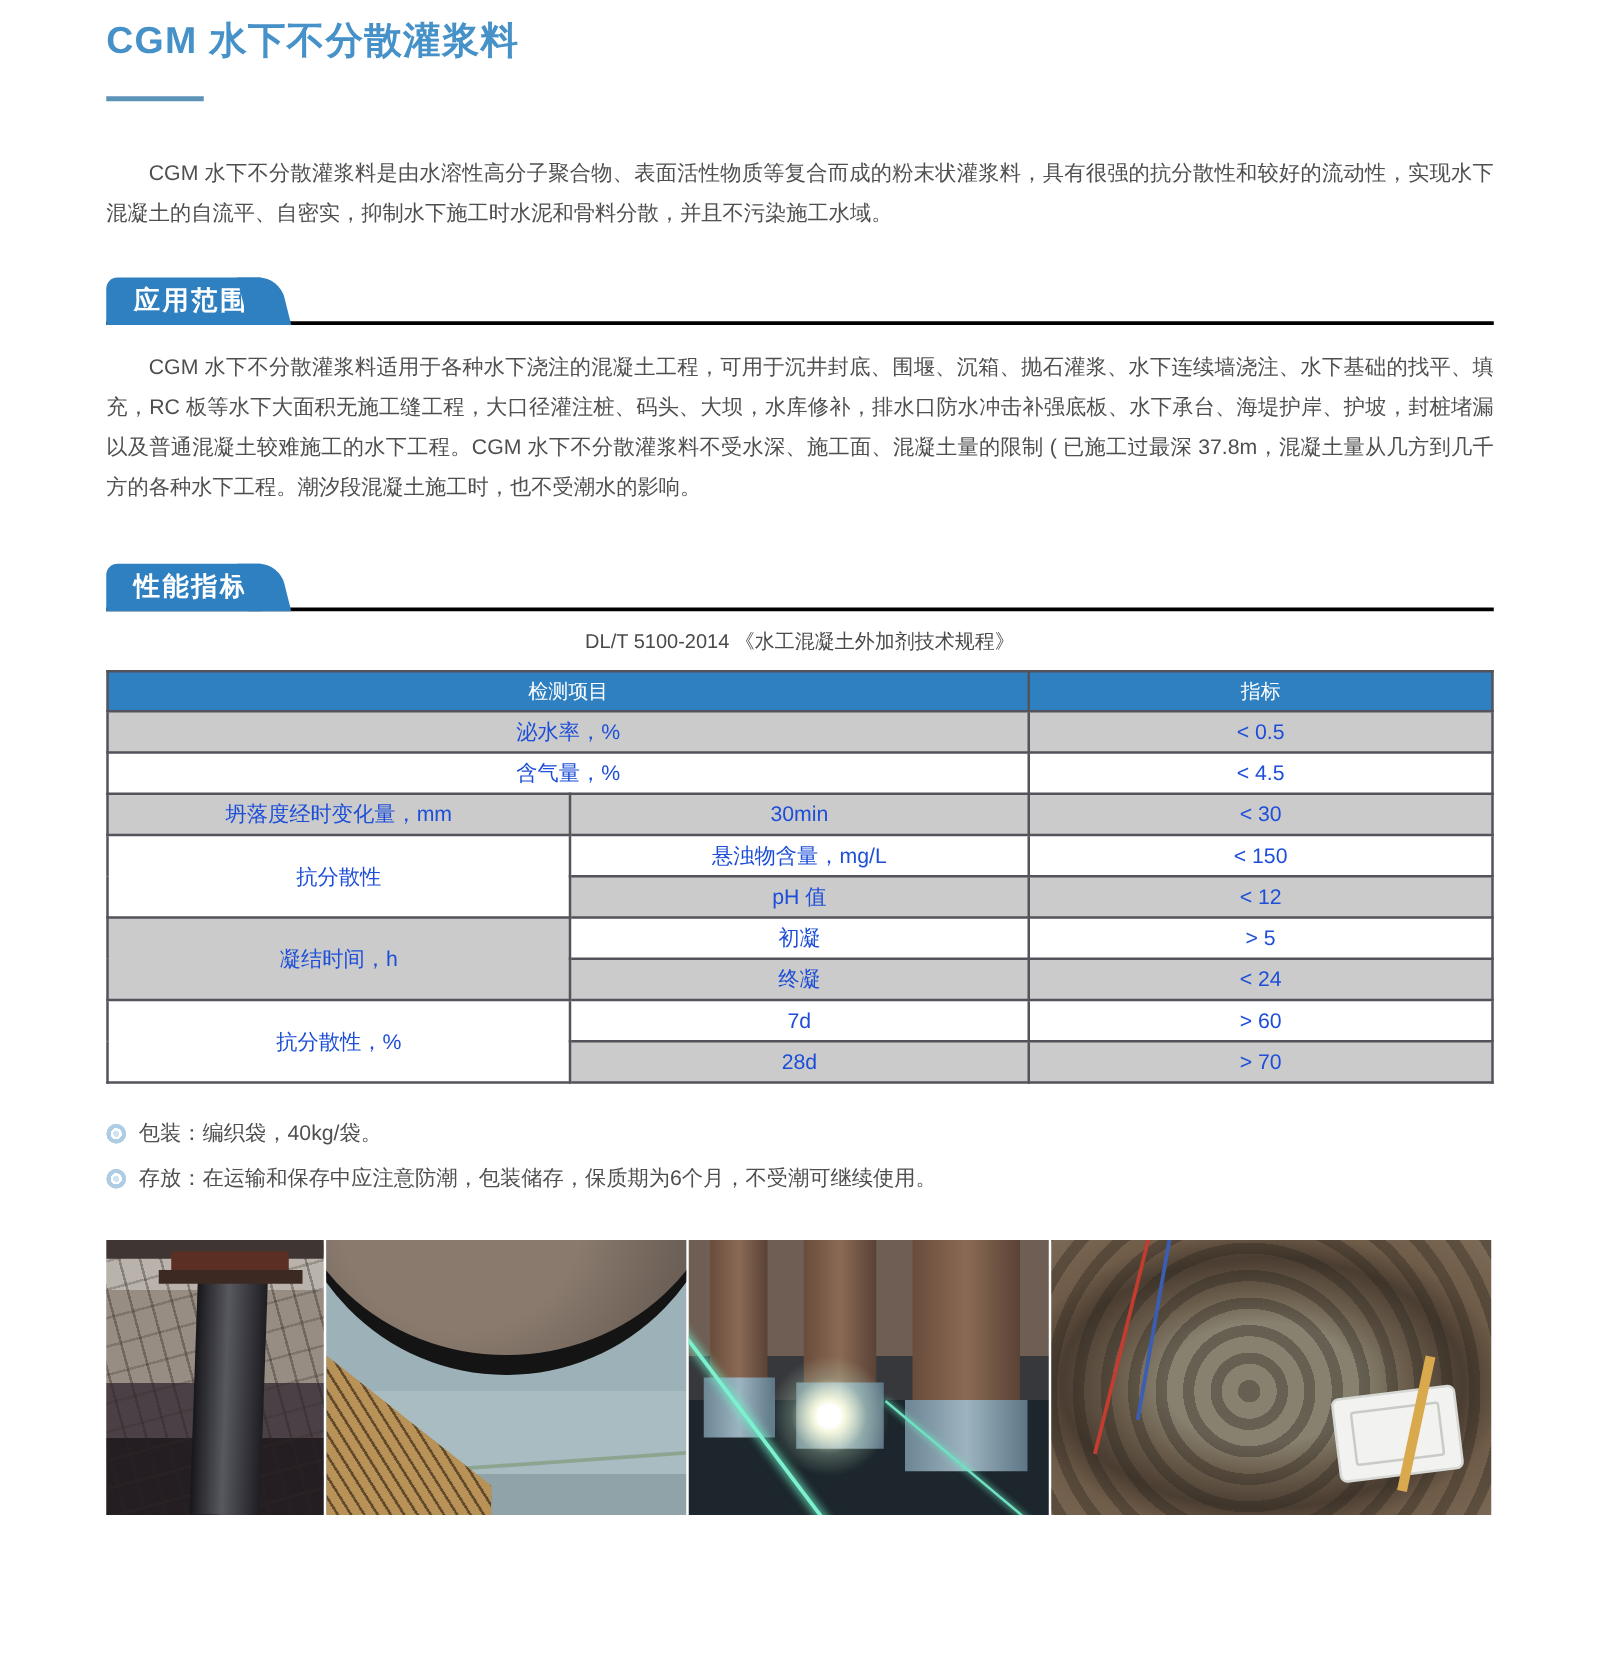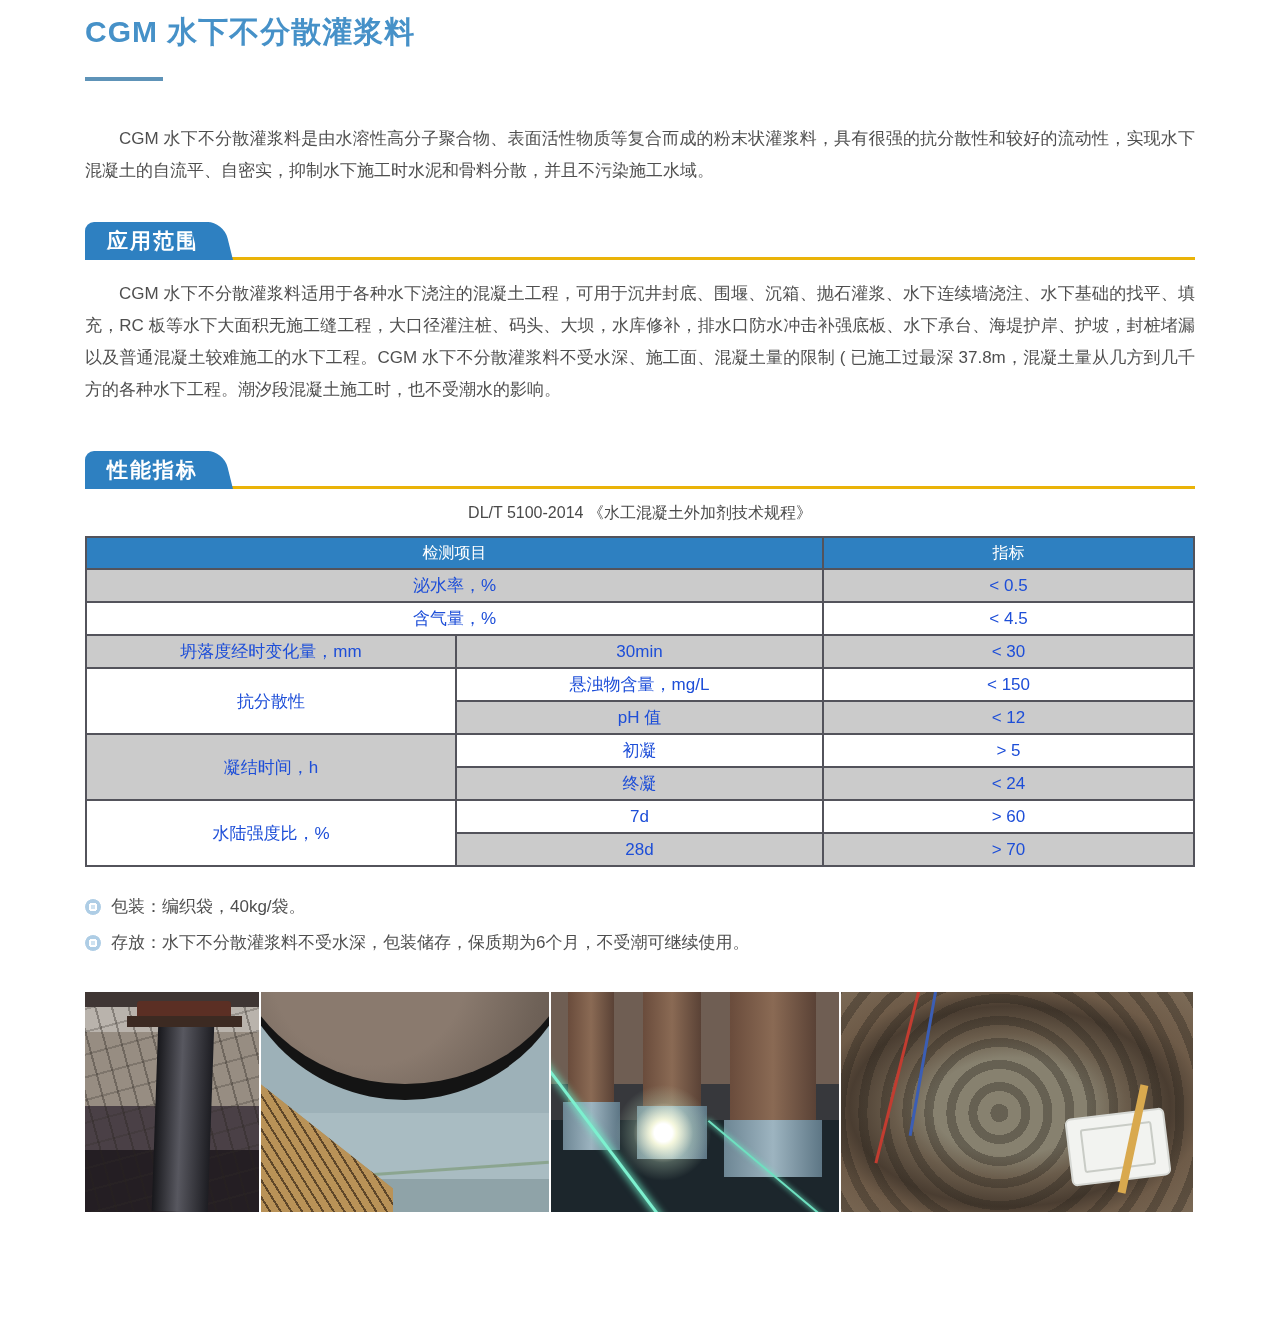--- a/index.html
+++ b/index.html
@@ -9,21 +9,21 @@
     color:#4f4f4f;overflow:hidden;
   }
   .page{width:1110px;margin:0 auto 0 85px;}
   
   .doc-title{margin:0;padding-top:12px;font-size:30px;font-weight:bold;color:#4691c8;letter-spacing:1px;}
   .title-bar{width:78px;height:4px;background:#5e93b8;margin-top:24px;}
   
   .para{font-size:17px;line-height:32px;color:#4f4f4f;text-indent:2em;text-align:justify;margin:0;}
   .intro{margin-top:42px;}
   
-  .section-head{position:relative;height:38px;border-bottom:3px solid #eab308;}
+  .section-head{position:relative;height:38px;border-bottom:3px solid #000000;}
   .sec-app{margin-top:32px;}
   .sec-perf{margin-top:42px;padding-left:12px;}
   .sec-pack{margin-top:20px;}
   .badge{
     position:absolute;left:0;bottom:-3px;height:38px;
     background:#2e80c1;color:#fff;font-size:21px;font-weight:bold;letter-spacing:2px;
     line-height:38px;padding:0 10px 0 22px;border-radius:9px 0 0 0;
   }
   .badge::after{
     content:"";position:absolute;top:0;bottom:0;right:-24px;width:34px;
@@ -150,39 +150,39 @@
     <tr>
       <td rowspan="2" class="g">凝结时间，h</td>
       <td class="w">初凝</td>
       <td class="w">&gt; 5</td>
     </tr>
     <tr>
       <td class="g">终凝</td>
       <td class="g">&lt; 24</td>
     </tr>
     <tr>
-      <td rowspan="2" class="w">水陆强度比，%</td>
+      <td rowspan="2" class="w">抗分散性，%</td>
       <td class="w">7d</td>
       <td class="w">&gt; 60</td>
     </tr>
     <tr>
       <td class="g">28d</td>
       <td class="g">&gt; 70</td>
     </tr>
   </tbody>
     </table>
 
 
   <div class="bullet-row">
     <span class="b-icon"></span>
     <span class="bullet-text">包装：编织袋，40kg/袋。</span>
   </div>
   <div class="bullet-row">
     <span class="b-icon"></span>
-    <span class="bullet-text">存放：水下不分散灌浆料不受水深，包装储存，保质期为6个月，不受潮可继续使用。</span>
+    <span class="bullet-text">存放：在运输和保存中应注意防潮，包装储存，保质期为6个月，不受潮可继续使用。</span>
   </div>
 
   <div class="photos">
     <div class="photo p1">
       <div class="fence"></div>
         <div class="beam"></div>
         <div class="pipe"></div>
         <div class="cap"></div>
         <div class="cap2"></div>
     </div>

